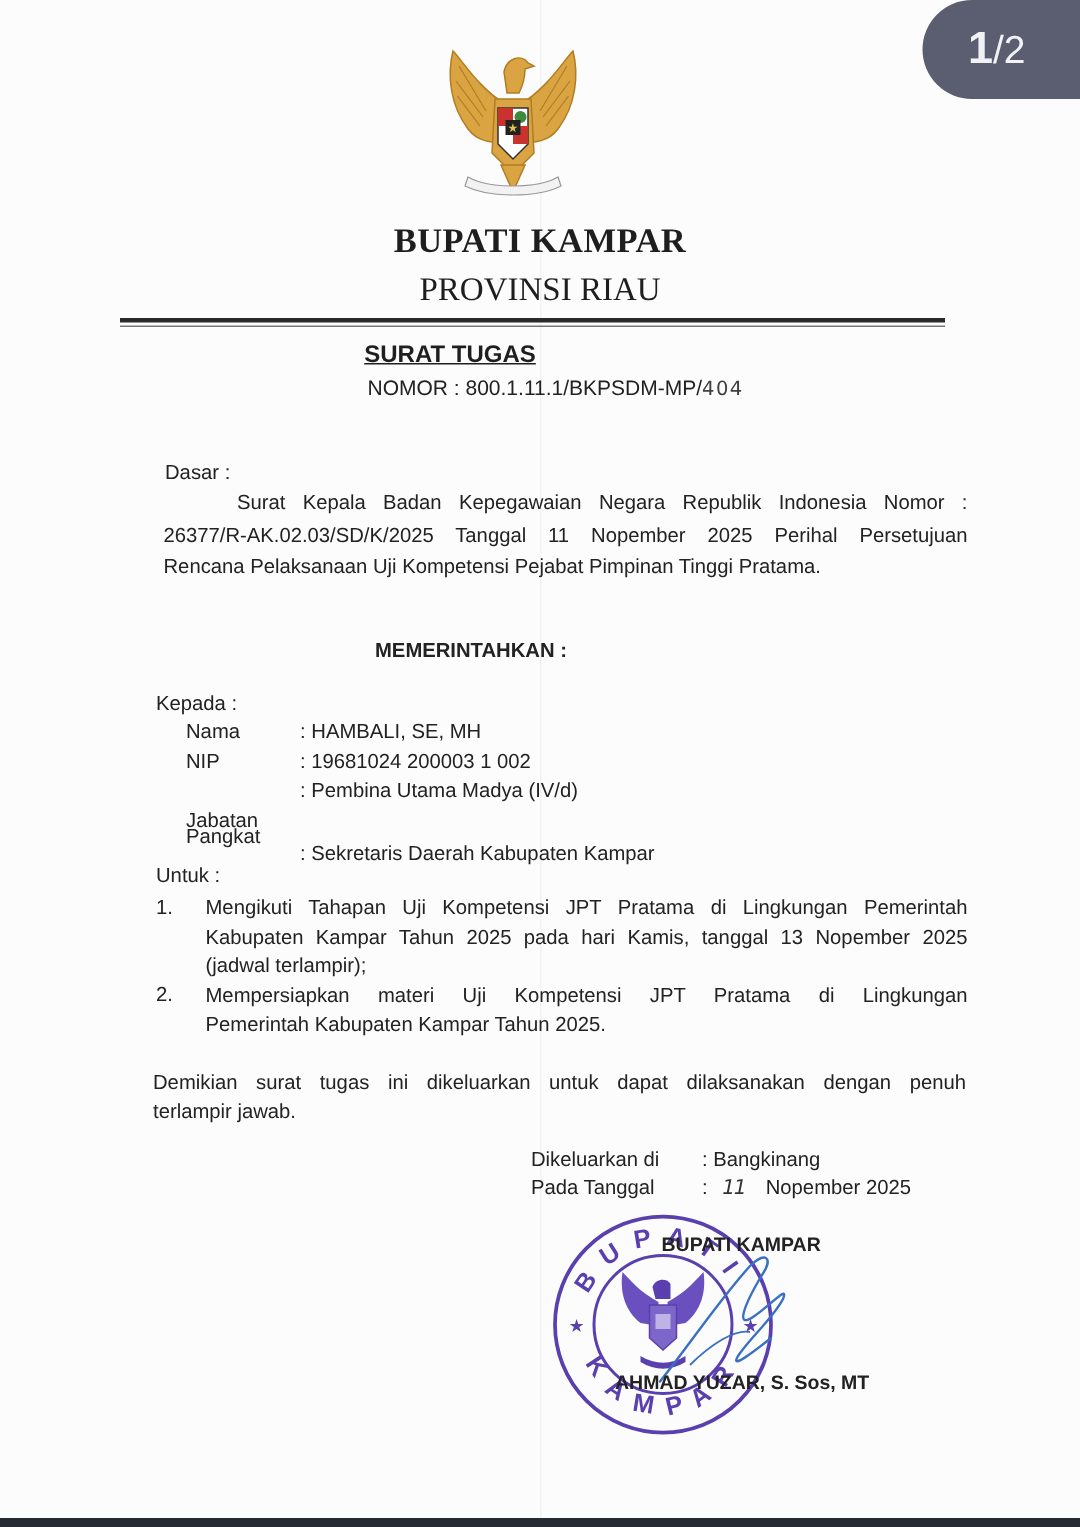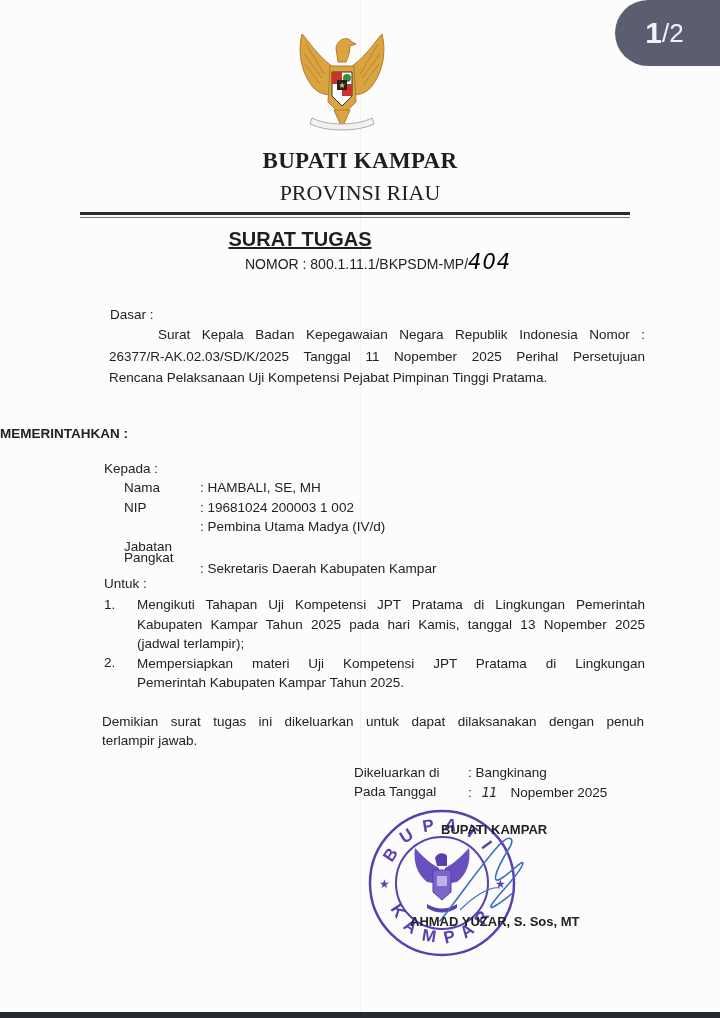--- a/index.html
+++ b/index.html
@@ -27,23 +27,23 @@
     position: absolute; left: 0; width: 720px; text-align: center;
     font-family: "Liberation Serif", serif; color: #1e1e1e;
   }
   .kop-1 { top: 148px; font-size: 23px; font-weight: bold; letter-spacing: 0.3px; }
   .kop-2 { top: 180px; font-size: 22px; }
 
   .rule { position: absolute; left: 80px; width: 550px; background: #2a2a2a; }
   .rule-1 { top: 212px; height: 3px; }
   .rule-2 { top: 217px; height: 1px; background: #777; }
 
-  .title { position: absolute; top: 228px; left: 0; width: 600px; text-align: center; font-weight: bold; font-size: 20px; text-decoration: underline; color: #1f1f1f; }
+  .title { position: absolute; top: 228px; left: 0; width: 600px; text-align: center; font-weight: bold; font-size: 16px; text-decoration: underline; color: #1f1f1f; }
   .nomor { position: absolute; top: 250px; left: 245px; font-size: 14px; color: #222; }
-  .nomor .hand { font-family: "DejaVu Sans", sans-serif; font-style: italic; font-size: 21px; color: #000000; letter-spacing: 1px; }
+  .nomor .hand { font-family: "DejaVu Sans", sans-serif; font-size: 13px; color: #404040; letter-spacing: 1px; }
 
   .txt { position: absolute; font-size: 13.5px; line-height: 20px; color: #222; }
   .just-full { text-align: justify; text-align-last: justify; }
 
   .kv-label { position: absolute; font-size: 13.5px; color: #222; }
   .kv-val { position: absolute; font-size: 13.5px; color: #222; }
 
   .stamp { position: absolute; left: 367px; top: 808px; width: 150px; height: 150px; }
   .sign { position: absolute; left: 430px; top: 826px; width: 110px; height: 100px; }
   .sig-text { position: absolute; font-weight: bold; font-size: 13px; color: #222; }
@@ -91,21 +91,21 @@
   <div class="title">SURAT TUGAS</div>
   <div class="nomor">
     <span>NOMOR : 800.1.11.1/BKPSDM-MP/</span><span class="hand">404</span>
   </div>
 
   <div class="txt" style="left:110px; top:305px;">Dasar  :</div>
   <div class="txt just-full" style="left:158px; top:325px; width:487px;">Surat Kepala Badan Kepegawaian Negara Republik Indonesia Nomor :</div>
   <div class="txt just-full" style="left:109px; top:347px; width:536px;">26377/R-AK.02.03/SD/K/2025 Tanggal 11 Nopember 2025 Perihal Persetujuan</div>
   <div class="txt" style="left:109px; top:368px; width:536px;">Rencana Pelaksanaan Uji Kompetensi Pejabat Pimpinan Tinggi Pratama.</div>
 
-  <div class="txt" style="left:0; width:628px; top:424px; font-weight:bold;">MEMERINTAHKAN :</div>
+  <div class="txt" style="left:0; width:628px; text-align:center; top:424px; font-weight:bold;">MEMERINTAHKAN :</div>
 
   <div class="txt" style="left:104px; top:459px;">Kepada  :</div>
   <div class="kv-label" style="left:124px; top:480px;">Nama</div>
   <div class="kv-val" style="left:200px; top:480px;">: HAMBALI, SE, MH</div>
   <div class="kv-label" style="left:124px; top:500px;">NIP</div>
   <div class="kv-val" style="left:200px; top:500px;">: 19681024 200003 1 002</div>
   <div class="kv-label" style="left:124px; top:550px;">Pangkat</div>
   <div class="kv-val" style="left:200px; top:519px;">: Pembina Utama Madya (IV/d)</div>
   <div class="kv-label" style="left:124px; top:539px;">Jabatan</div>
   <div class="kv-val" style="left:200px; top:539px;margin-top:22px;">: Sekretaris Daerah Kabupaten Kampar</div>

